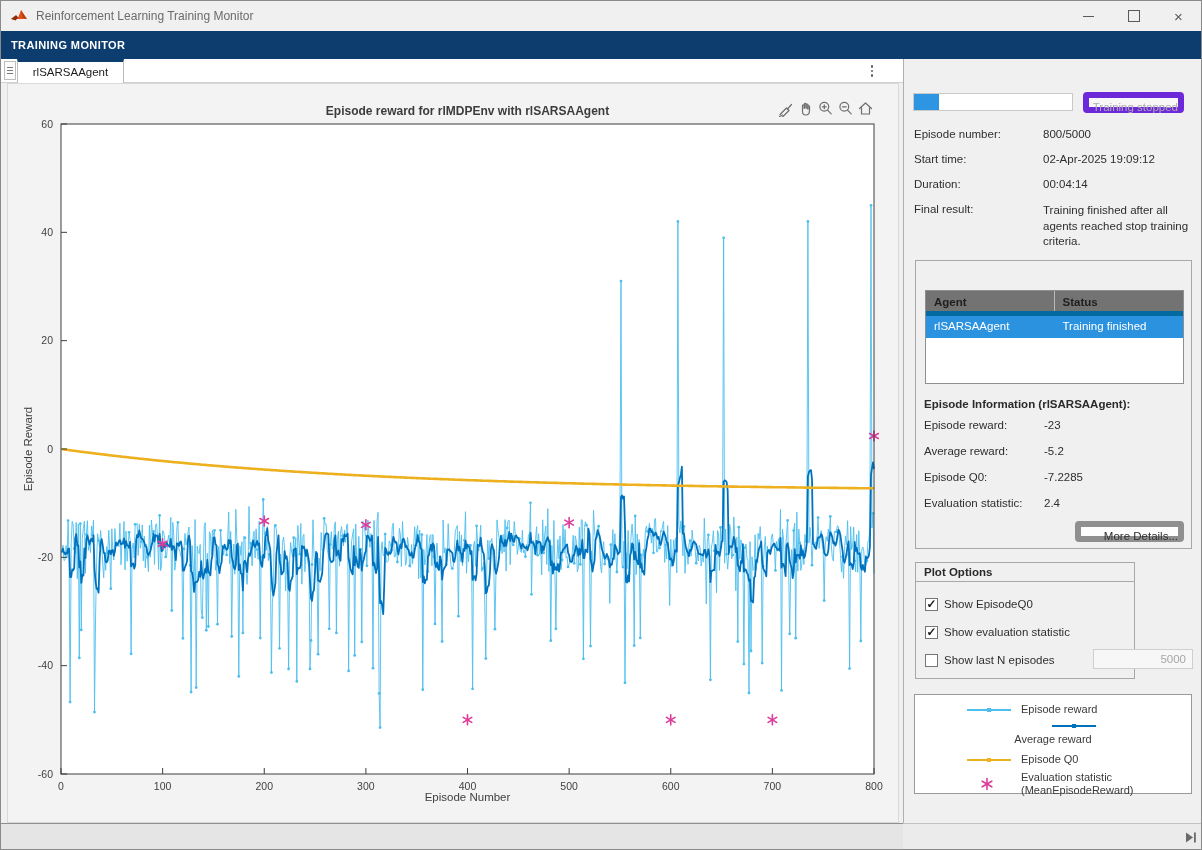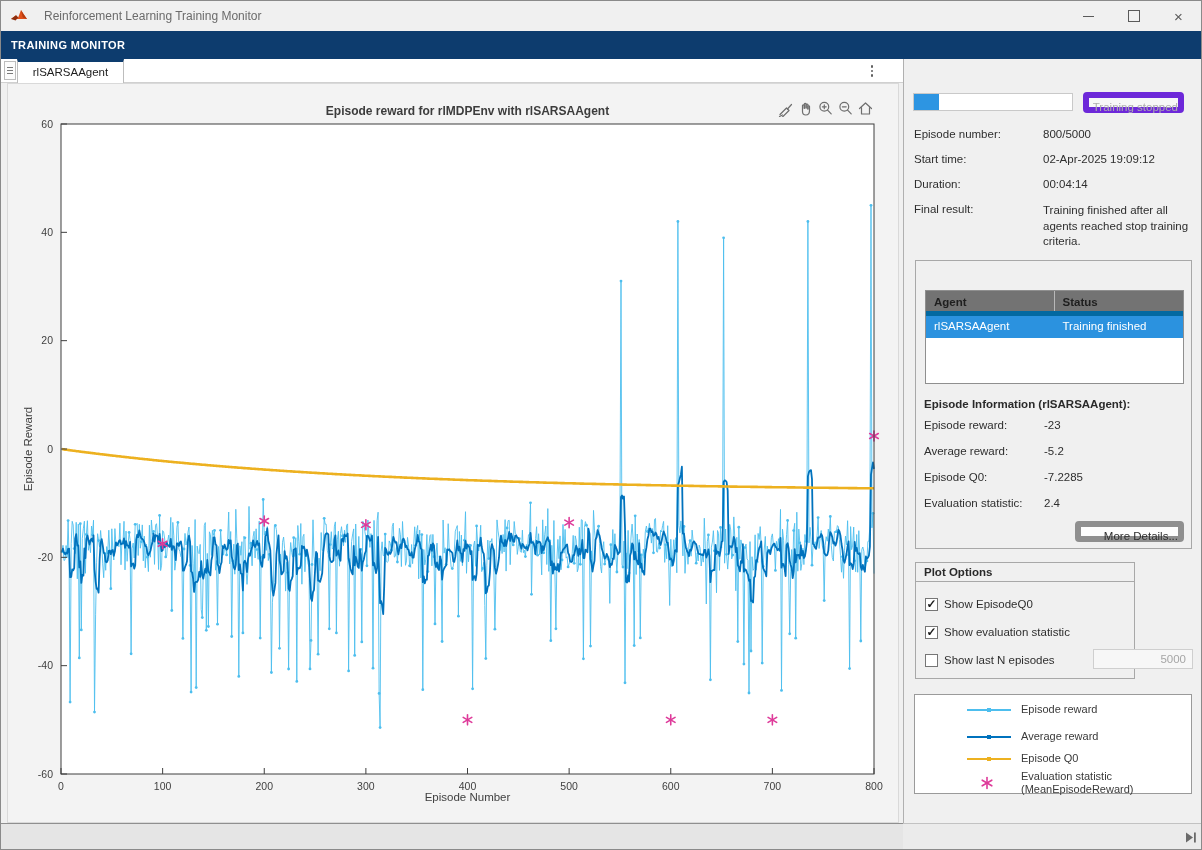--- a/index.html
+++ b/index.html
@@ -1,20 +1,20 @@
 <!DOCTYPE html>
 <html><head>
 <meta charset="utf-8">
 <style>
   html,body{margin:0;padding:0;background:#d8d8d8;font-family:"Liberation Sans",sans-serif;}
   #window{position:relative;width:1202px;height:850px;background:#f0f0f0;border:1px solid #8a8a8a;box-sizing:border-box;overflow:hidden;}
   
   .titlebar{position:absolute;left:0;top:0;width:100%;height:30px;background:#f0f0f0;display:flex;align-items:center;}
   .app-logo{width:18px;height:16px;margin-left:9px;}
-  .title-text{margin-left:16px;font-size:12px;color:#6b6b6b;}
+  .title-text{margin-left:8px;font-size:12px;color:#6b6b6b;}
   .win-controls{position:absolute;right:0;top:0;height:30px;display:flex;}
   .win-btn{width:45px;height:30px;display:flex;align-items:center;justify-content:center;color:#5a5a5a;}
   .glyph-min{width:11px;height:0;border-top:1px solid #5a5a5a;}
   .glyph-max{width:10px;height:10px;border:1px solid #5a5a5a;}
   .glyph-close{font-size:15px;line-height:15px;color:#5a5a5a;}
   
   .ribbon{position:absolute;left:0;top:30px;width:100%;height:28px;background:#0d3c6e;display:flex;align-items:center;}
   .ribbon-tab{color:#ffffff;font-size:11px;font-weight:bold;letter-spacing:.4px;padding-left:10px;}
   
   .tabstrip{position:absolute;left:0;top:58px;width:902px;height:24px;background:#ffffff;border-bottom:1px solid #d0d0d0;box-sizing:border-box;}
@@ -479,28 +479,28 @@
     </div>
 
     <div class="group-box" id="lg-box">
         <div class="legend-row" style="margin-top: 5px; height: 19px;">
           <div class="legend-swatch">
             <div class="legend-line" style="background: rgb(77, 190, 238);"></div>
             <div class="legend-marker" style="background: rgb(77, 190, 238);"></div>
           </div>
           <div class="legend-label">Episode reward</div>
         </div>
-        <div class="legend-row" style="margin-top: 8px; height: 19px;">
+        <div class="legend-row" style="margin-top: 0px; height: 19px; flex-direction: column;">
           <div class="legend-swatch">
             <div class="legend-line" style="background: rgb(0, 114, 189);"></div>
             <div class="legend-marker" style="background: rgb(0, 114, 189);"></div>
           </div>
           <div class="legend-label">Average reward</div>
         </div>
-        <div class="legend-row" style="margin-top: 3px; height: 19px;">
+        <div class="legend-row" style="margin-top: 12px; height: 19px;">
           <div class="legend-swatch">
             <div class="legend-line" style="background: rgb(237, 177, 32);"></div>
             <div class="legend-marker" style="background: rgb(237, 177, 32);"></div>
           </div>
           <div class="legend-label">Episode Q0</div>
         </div>
         <div class="legend-row" style="margin-top: -2px; height: 34px;">
           <div class="legend-swatch">
             <svg width="14" height="14" viewBox="0 0 14 14" style="position:absolute;left:13px;top:0">
               <g stroke="#DE3B9A" stroke-width="1.6" stroke-linecap="round">

